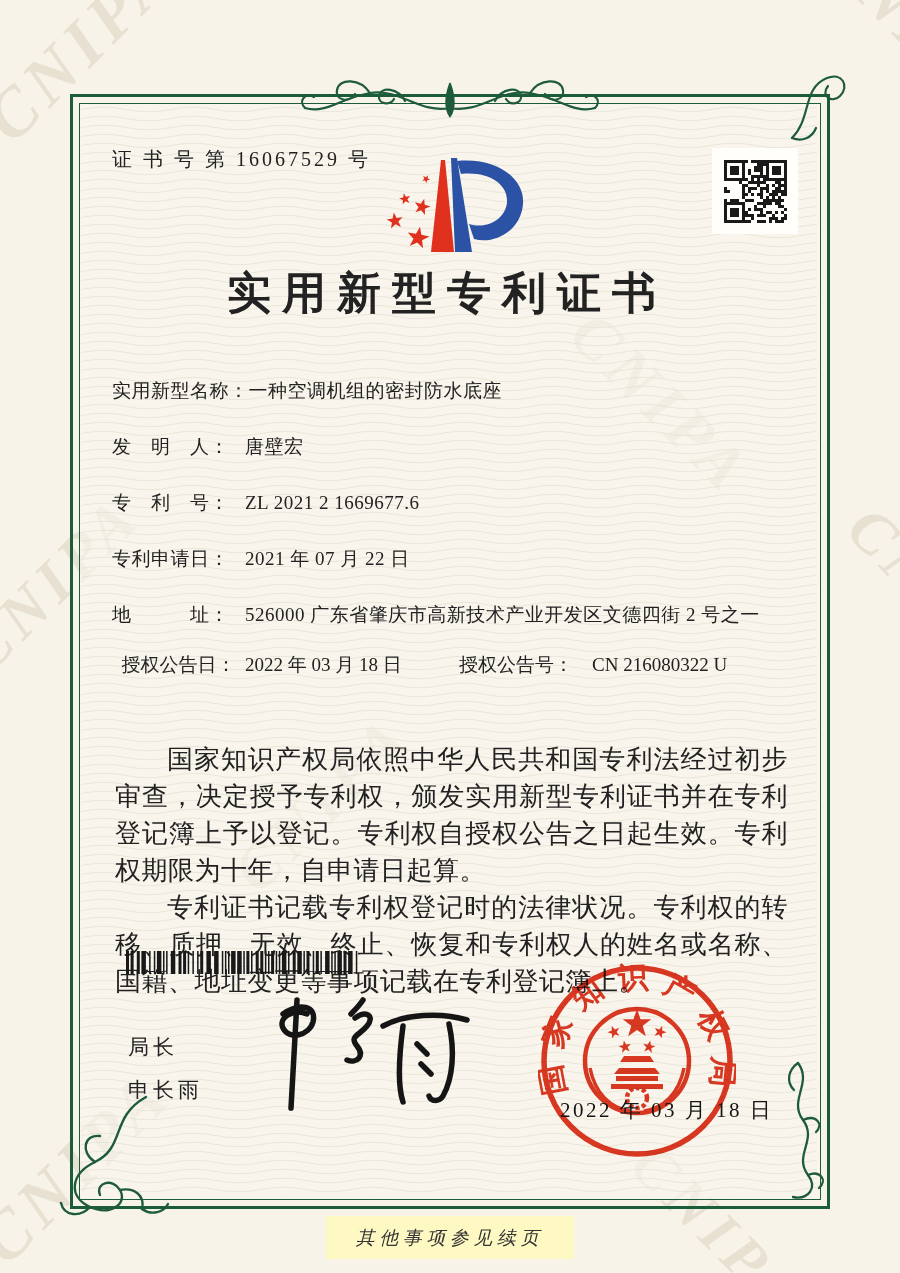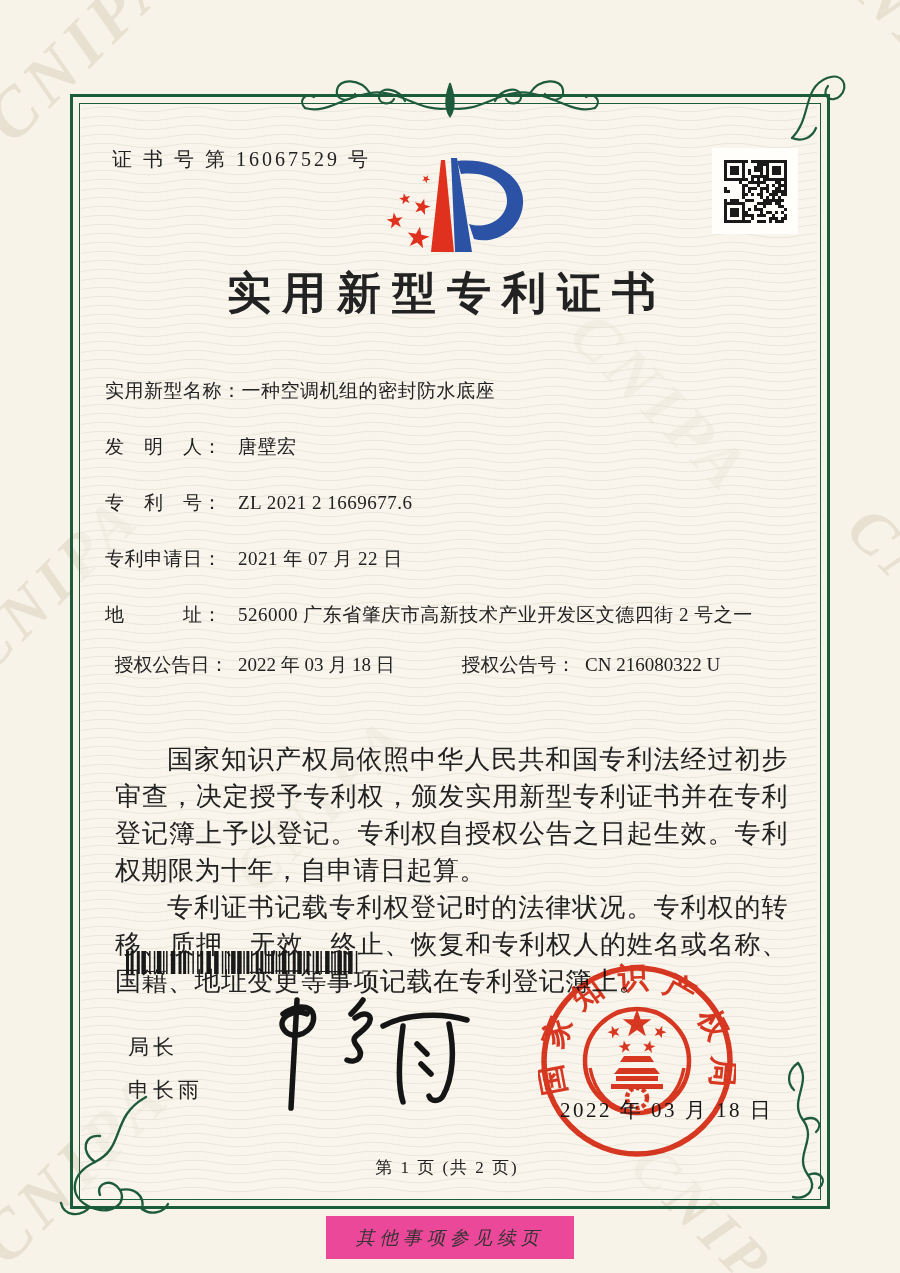--- a/index.html
+++ b/index.html
@@ -25,37 +25,37 @@
                border:1px solid #1b5c3a;background:rgba(250,247,238,0.6);z-index:2;}
   .waves{position:absolute;left:81px;top:105px;z-index:2;}
   .orn{position:absolute;z-index:4;}
   .content{position:absolute;z-index:5;}
   .cert-no{left:112px;top:146px;font-size:20px;letter-spacing:3px;}
   .logo{left:378px;top:152px;}
   .qr-wrap{left:712px;top:148px;width:86px;height:86px;background:#fffefb;
            display:flex;align-items:center;justify-content:center;}
   .title{left:70px;top:264px;width:754px;text-align:center;font-size:44px;font-weight:bold;
          letter-spacing:11px;}
-  .fields{left:105px;top:376px;width:676px;font-size:19px;}
+  .fields{left:112px;top:376px;width:676px;font-size:19px;}
   .frow{display:flex;align-items:flex-start;line-height:30px;margin-bottom:26px;}
   .frow .lab{flex:0 0 133px;white-space:nowrap;letter-spacing:0.5px;}
   .frow .val{flex:1;letter-spacing:0.5px;}
   .grant{display:flex;line-height:30px;}
   .grant .pair1{flex:0 0 347px;display:flex;}
-  .grant .pair2{display:flex;text-align:center;}
+  .grant .pair2{display:flex;}
   .paras{left:115px;top:741px;width:673px;font-size:26px;line-height:37px;
          text-align:justify;letter-spacing:0.5px;}
   .paras p{margin:0;text-indent:2em;}
   .barcode{left:126px;top:951px;}
   .director{left:128px;top:1026px;font-size:21px;line-height:43px;letter-spacing:4px;}
   .sig{left:245px;top:996px;}
   .seal{left:538px;top:962px;mix-blend-mode:multiply;opacity:0.95;}
   .seal-date{left:560px;top:1096px;font-size:21px;letter-spacing:2.5px;color:#161616;z-index:6;}
   .page-ind{left:70px;top:1156px;width:754px;text-align:center;font-size:17px;letter-spacing:2px;}
-  .note{left:0;right:0;top:1216px;margin:0 auto;width:fit-content;background:#ec4899;
+  .note{left:0;right:0;top:1216px;margin:0 auto;width:fit-content;background:#fef9c3;
         padding:9px 30px;font-size:18.5px;letter-spacing:5px;font-style:italic;color:#333;}
   svg text{font-family:"Liberation Serif","DejaVu Serif",serif;}
 </style>
 </head>
 <body>
 
 <div class="page">
 
   <div class="wm wm1 r2">CNIPA</div>
   <div class="wm wm2 r1">CNIPA</div>
@@ -517,16 +517,15 @@
         <rect x="78" y="114" width="42" height="5"></rect>
         <rect x="73" y="122" width="52" height="5"></rect>
       </g>
       <circle cx="99" cy="136" r="10" fill="none" stroke="#dd2f17" stroke-width="4.5" stroke-dasharray="4 2.5"></circle>
       <path d="M52,106 C57,132 73,146 92,149" fill="none" stroke="#dd2f17" stroke-width="3.5"></path>
       <path d="M146,106 C141,132 125,146 106,149" fill="none" stroke="#dd2f17" stroke-width="3.5"></path>
     </g>
   </svg>
   <div class="content seal-date">2022 年 03 月 18 日</div>
 
-  <div class="content page-ind">第 1 页 (共 2 页)</div>
   <div class="content note">其他事项参见续页</div>
 
 </div>
 
 </body></html>

